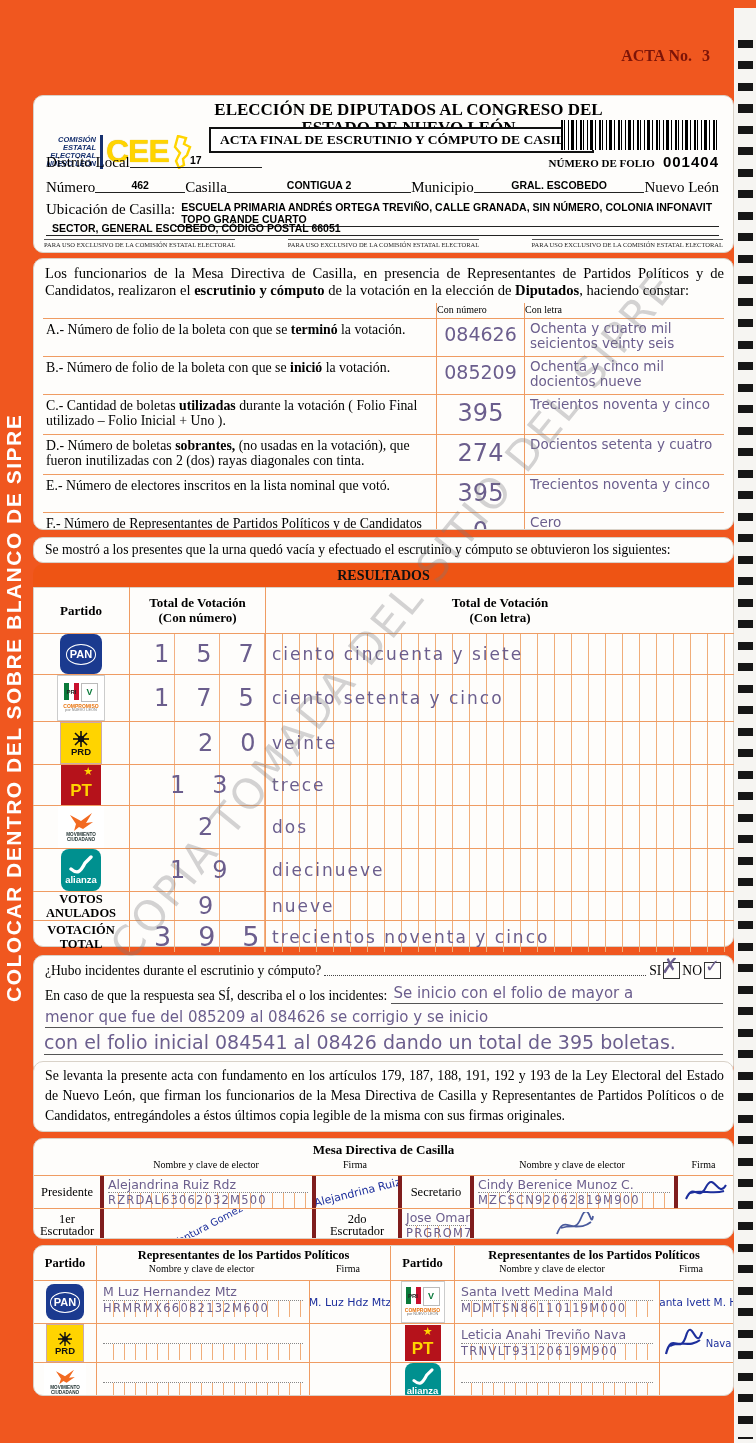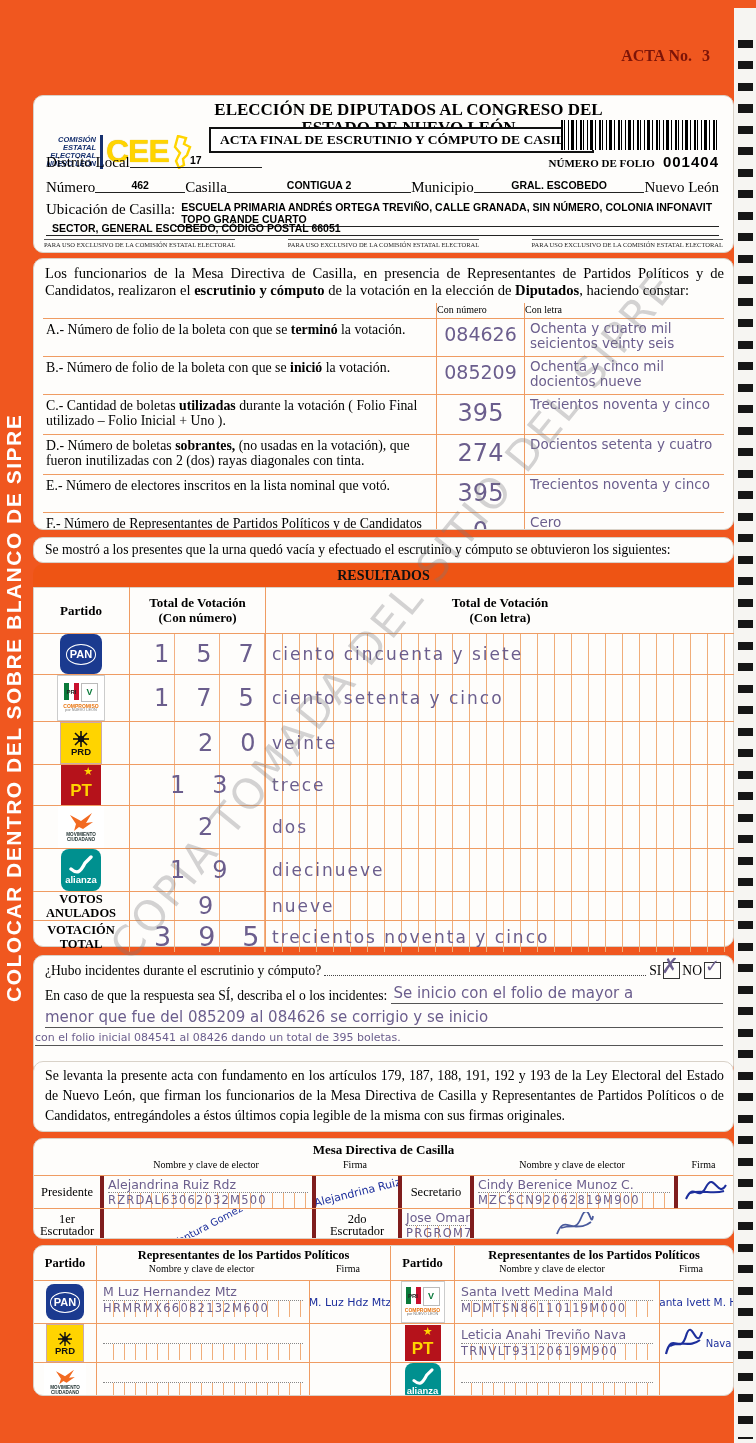--- a/index.html
+++ b/index.html
@@ -101,21 +101,21 @@
   .lg-al b{font-family:"Liberation Sans",sans-serif;font-size:9.5px;color:#fff;}
   
   .p-inc{top:955px;height:120px;}
   .inc-q{position:absolute;top:6px;left:11px;right:10px;display:flex;align-items:flex-end;font-size:13.6px;}
   .leader{flex:1;border-bottom:1.5px dotted #444;margin:0 3px 3px;}
   .chk{width:15px;height:15px;border:1.5px solid #333;margin:0 2px;position:relative;}
   .chk .mark{position:absolute;left:-3px;top:-9px;font-size:21px;font-weight:bold;}
   .inc-desc{position:absolute;top:28px;left:11px;right:10px;display:flex;align-items:flex-end;font-size:13.6px;}
   .hw-line{border-bottom:1.5px solid #555;flex:1;margin-left:4px;font-size:15px;padding:0 2px 1px;}
   .inc-l2{position:absolute;top:52px;left:11px;right:10px;border-bottom:1.5px solid #555;font-size:15px;padding-bottom:1px;}
-  .inc-l3{position:absolute;top:75px;left:1px;right:10px;border-bottom:1.5px solid #555;font-size:11px;padding-bottom:1px;}
+  .inc-l3{position:absolute;top:75px;left:10px;right:10px;border-bottom:1.5px solid #555;font-size:19px;padding-bottom:1px;}
   
   .p-legal{top:1061px;height:71px;}
   .legal-text{position:absolute;top:4px;left:11px;right:9px;font-size:13.8px;line-height:20px;text-align:justify;}
   
   .p-mesa{top:1138px;height:101px;}
   .mesa-title{text-align:center;font-weight:bold;font-size:13px;padding-top:3px;}
   .mesa-sub{display:grid;grid-template-columns:66px 212px 86px 72px 204px 1fr;font-size:10px;text-align:center;margin-top:1px;}
   .mtable{position:absolute;top:36px;left:0;right:0;bottom:0;display:grid;grid-template-rows:1fr 1fr;}
   .mrow{display:grid;grid-template-columns:66px 212px 86px 72px 204px 1fr;border-top:1px solid #ef9c63;}
   .mrow > div{border-left:4px solid #7f1d1d;position:relative;overflow:hidden;}

